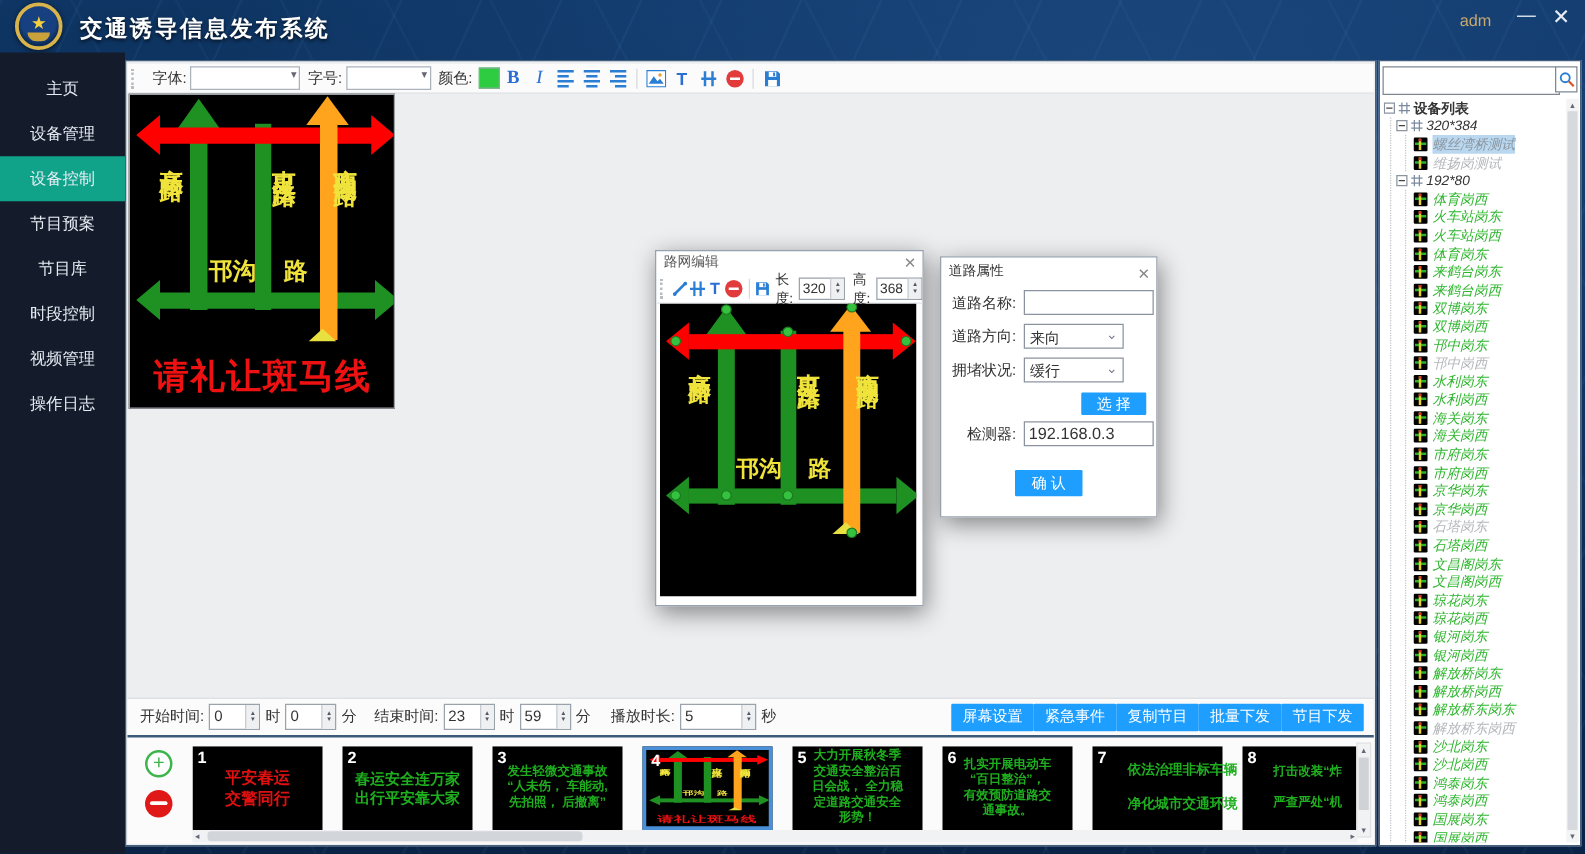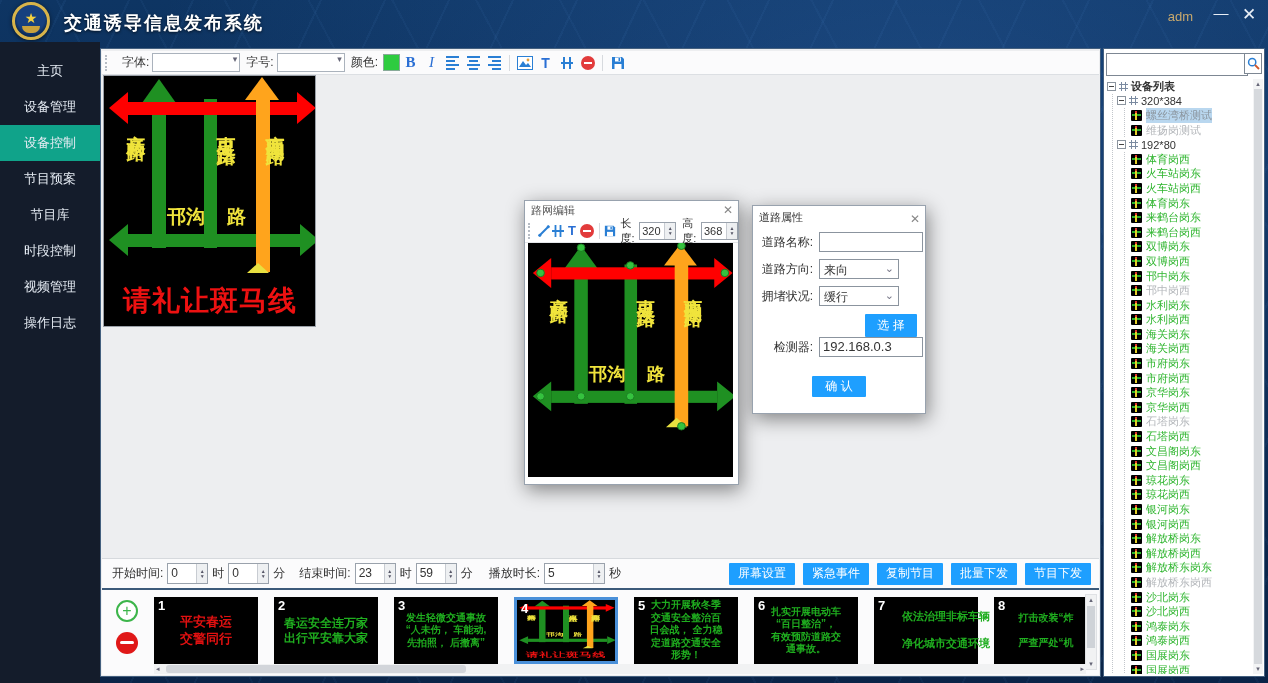--- a/index.html
+++ b/index.html
@@ -72,21 +72,21 @@
   .pd-label{position:absolute;left:0;width:60px;text-align:right;line-height:20px;}
   .pd-input{position:absolute;left:66px;width:96px;height:18px;border:1px solid #8b949e;background:#fff;font-size:12px;line-height:18px;padding:0 3px;box-sizing:content-box;}
   .pd-select{position:absolute;left:66px;width:80px;height:20px;border:1px solid #8b949e;background:#fff;line-height:20px;padding-left:4px;box-sizing:border-box;}
   .pd-select:after{content:"⌄";position:absolute;right:4px;top:-2px;color:#778;font-size:11px;}
   .blue-btn{background:#1e9fff;color:#fff;border:none;font-size:12px;cursor:pointer;border-radius:1px;}
   
   .schedule{position:absolute;left:102px;top:558px;width:997px;height:29px;background:#fbfbfc;border-top:1px solid #d6d9dd;display:flex;align-items:center;font-size:12px;color:#333;}
   .schedule .spin{height:19px;margin:0 4px;}
   .schedule .spin-val{min-width:22px;font-size:12px;line-height:19px;padding:0 3px;}
   .sch-label{margin-left:10px;}
-  .actions{margin-left:auto;display:flex;gap:8px;margin-right:8px;}
+  .actions{margin-left:auto;display:flex;gap:0;margin-right:8px;}
   .actions .blue-btn{height:22px;padding:0 9px;}
   
   .strip{position:absolute;left:102px;top:588px;width:997px;height:87px;background:#fbfbfc;border-top:2px solid #3c5a7a;box-sizing:border-box;}
   .circle-btn{position:absolute;left:14px;width:22px;height:22px;border-radius:50%;box-sizing:border-box;cursor:pointer;}
   .add-btn{top:10px;border:2px solid #3cb54a;color:#3cb54a;font-size:16px;line-height:18px;text-align:center;background:#fff;}
   .del-btn{top:42px;background:#e01818;position:absolute;}
   .del-btn:after{content:"";position:absolute;left:4px;right:4px;top:9px;height:3px;background:#fff;border-radius:2px;}
   .thumbs{position:absolute;left:52px;top:7px;width:932px;height:70px;display:flex;gap:16px;overflow:hidden;}
   .thumb{position:relative;flex:0 0 104px;height:67px;background:#000;cursor:pointer;box-sizing:border-box;}
   .thumb .num{position:absolute;left:4px;top:1px;color:#fff;font-weight:bold;font-size:13px;z-index:3;}
@@ -112,21 +112,21 @@
       linear-gradient(#7a8aa0,#7a8aa0) 6px 0/1px 100% no-repeat,
       linear-gradient(#7a8aa0,#7a8aa0) 0 2px/100% 1px no-repeat,
       linear-gradient(#7a8aa0,#7a8aa0) 0 6px/100% 1px no-repeat;}
   .dev-ic{width:11px;height:11px;background:#000;border-radius:1px;position:relative;margin-right:4px;flex:0 0 11px;}
   .dev-ic .h{position:absolute;left:1px;right:1px;top:4px;height:2px;background:#27b227;}
   .dev-ic .v{position:absolute;top:1px;bottom:1px;left:4px;width:2px;background:#e6d22a;}
   .dev-ic .r{position:absolute;left:4px;top:1px;width:2px;height:2px;background:#e03030;}
   .t-on{color:#2eb52e;} .t-off{color:#b3b6ba;}
   .t-sel{background:#b9d7ef;color:#8b959e;}
   .g-kids{margin-left:7px;border-left:1px dotted #c2c6cb;padding-left:6px;}
-  .root-kids{margin-left:5px;border-left:1px dotted #c2c6cb;padding-left:4px;}
+  .root-kids{margin-left:5px;border-left:1px dotted #c2c6cb;padding-left:4px;font-style:italic;}
   .panel-sb{position:absolute;right:1px;top:30px;width:10px;bottom:2px;background:#f3f4f5;font-size:7px;color:#667;text-align:center;}
   .panel-sb .vthumb{position:absolute;left:1px;right:1px;top:10px;bottom:10px;background:#d6d9dd;}
 </style>
 </head>
 <body>
 
 <div id="app">
 
   <div class="header">
     <div class="logo">
@@ -326,21 +326,21 @@
       <span class="pd-input"></span>
     </div>
     <div class="pd-row" style="top:53px">
       <span class="pd-label">道路方向:</span>
       <span class="pd-select">来向</span>
     </div>
     <div class="pd-row" style="top:80px">
       <span class="pd-label">拥堵状况:</span>
       <span class="pd-select">缓行</span>
     </div>
-    <button class="blue-btn" style="position:absolute;left:112px;top:108px;width:52px;height:23px;">选 择</button>
+    <button class="blue-btn" style="position:absolute;left:112px;top:108px;width:52px;height:18px;">选 择</button>
     <div class="pd-row" style="top:131px">
       <span class="pd-label">检测器:</span>
       <span class="pd-input" style="font-size:13px">192.168.0.3</span>
     </div>
     <button class="blue-btn" style="position:absolute;left:59px;top:170px;width:54px;height:21px;">确 认</button>
   </div>
 
   <div class="schedule">
     <span class="sch-label">开始时间:</span>
     <span class="spin">

